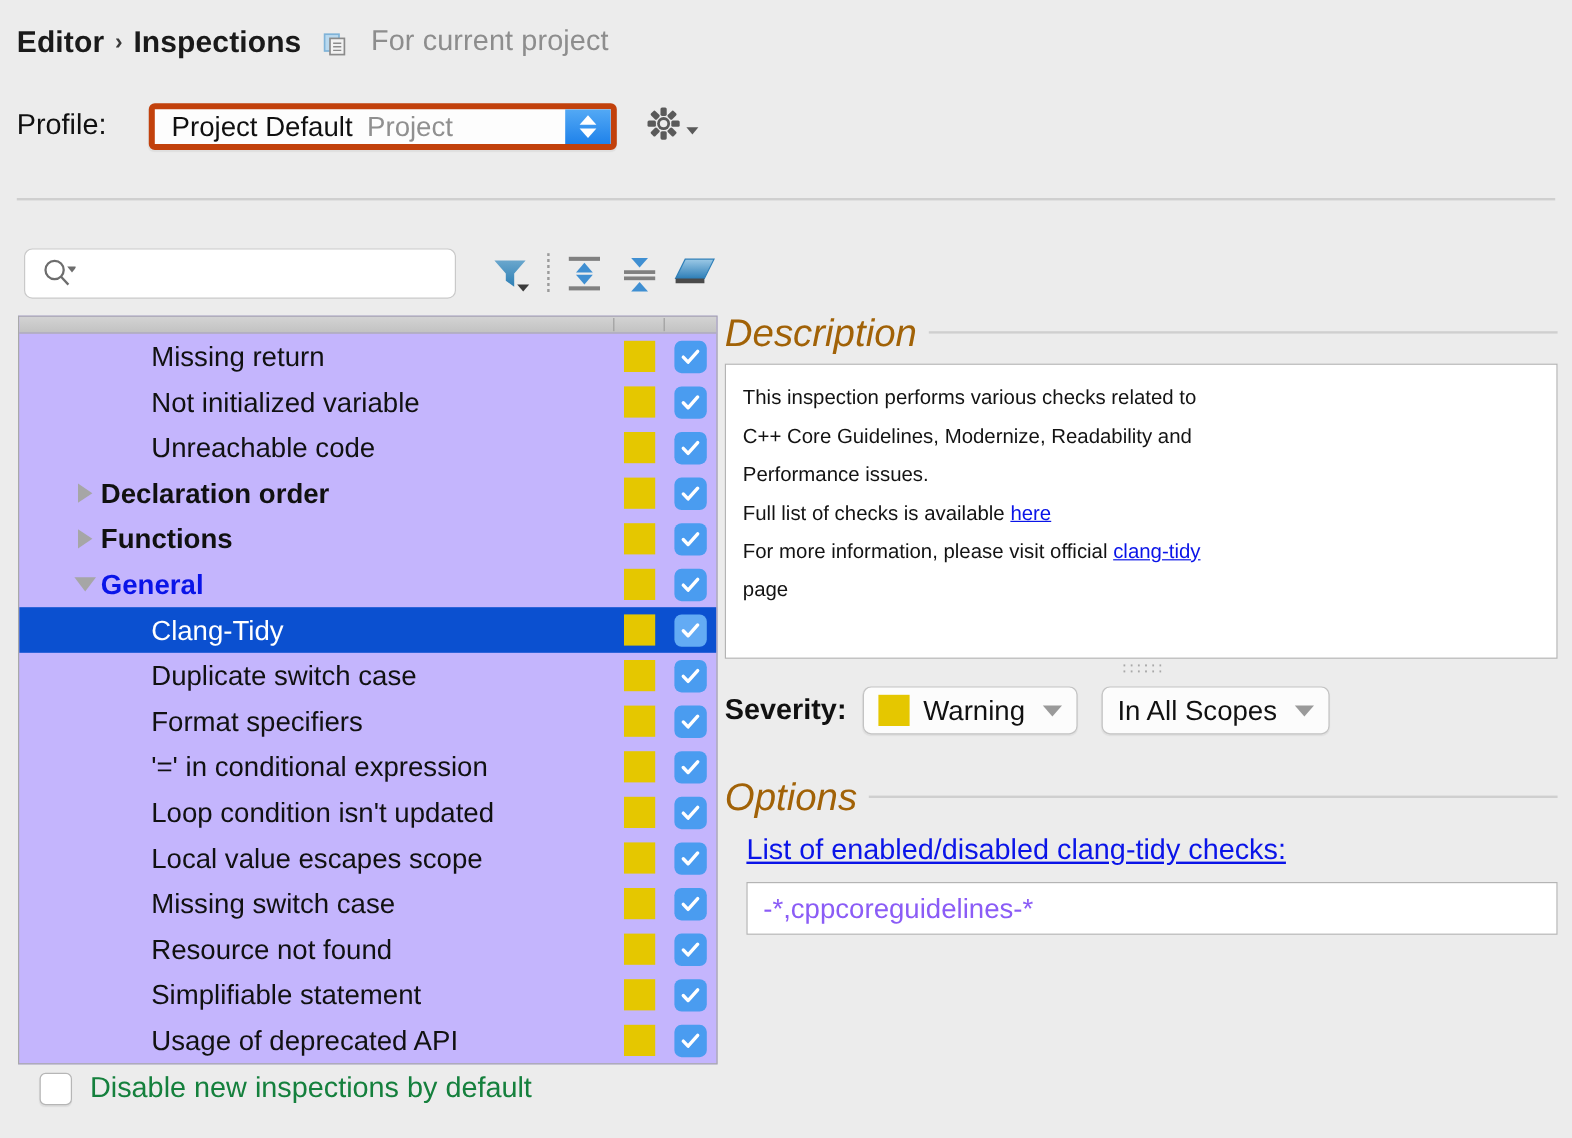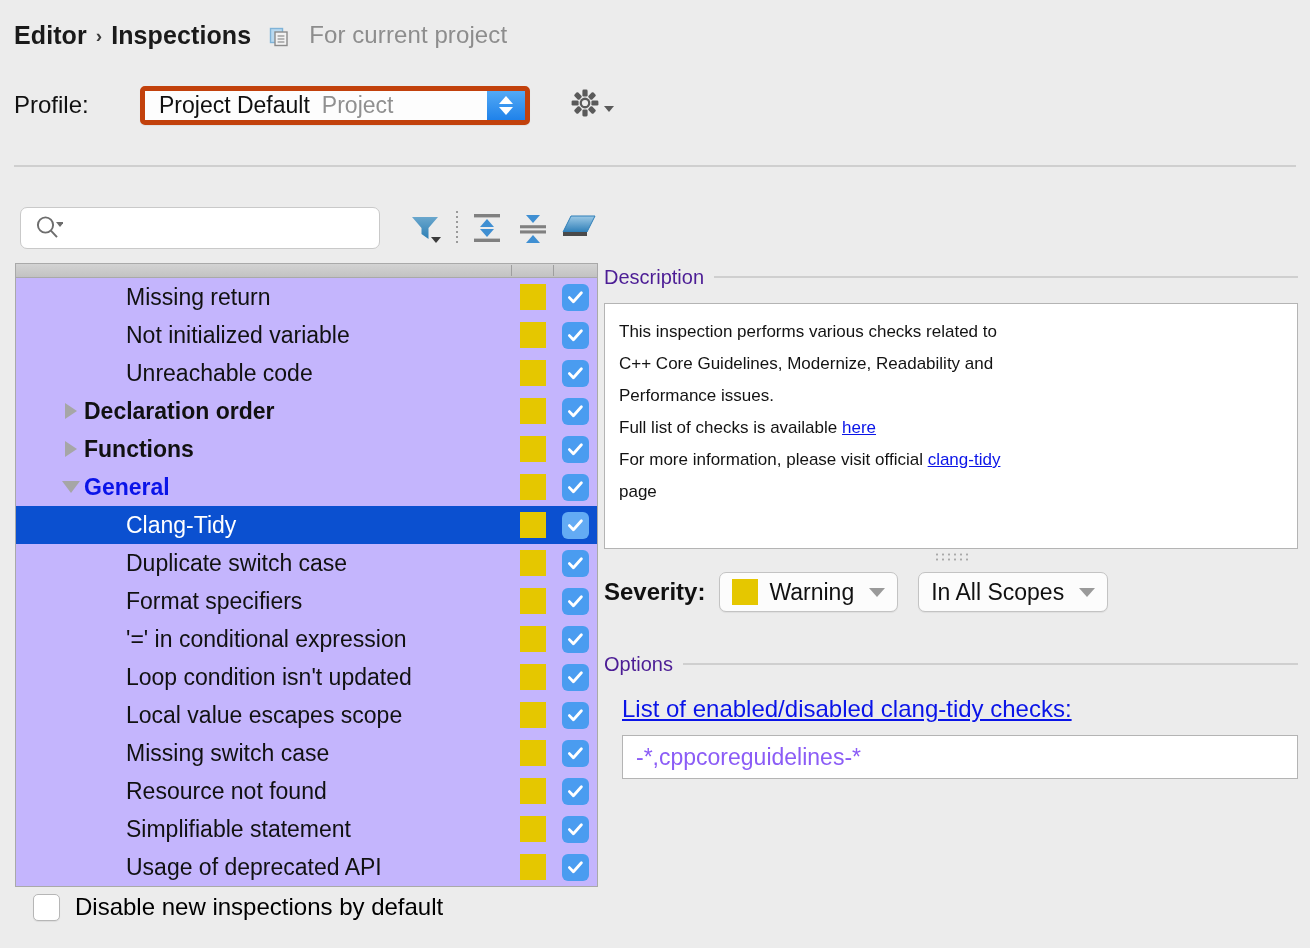--- a/index.html
+++ b/index.html
@@ -57,21 +57,20 @@
   }
 
   
   .profile-row {
     position: absolute;
     left: 14px;
     top: 80px;
     display: flex;
     align-items: center;
     height: 50px;
-    gap: 16px;
   }
   .profile-label {
     font-size: 24px;
     color: #111;
     width: 110px;
   }
   .combo {
     width: 390px;
     height: 39px;
     background: #fdfdfd;
@@ -299,40 +298,41 @@
     width: 27px;
     height: 27px;
     background: #fff;
     border: 1px solid #b6b6b6;
     border-radius: 5px;
     box-sizing: border-box;
     box-shadow: 0 1px 1px rgba(0,0,0,0.07);
   }
   .bottom-check-label {
     font-size: 24px;
-    color: #000000;
+    color: #15803d;
   }
 
   
   .right-pane {
     position: absolute;
     left: 604px;
     top: 262px;
     width: 694px;
   }
   .section-head {
     display: flex;
     align-items: center;
     gap: 10px;
     height: 30px;
   }
   .section-head-text {
-    font-size: 20px;
-    color: #4c1d95;
+    font-size: 32px;
+    color: #a16207;
     white-space: nowrap;
+    font-style: italic;
   }
   .section-line {
     flex: 1;
     height: 2px;
     background: #cfcfcf;
   }
   .desc-box {
     margin-top: 11px;
     width: 694px;
     height: 246px;

